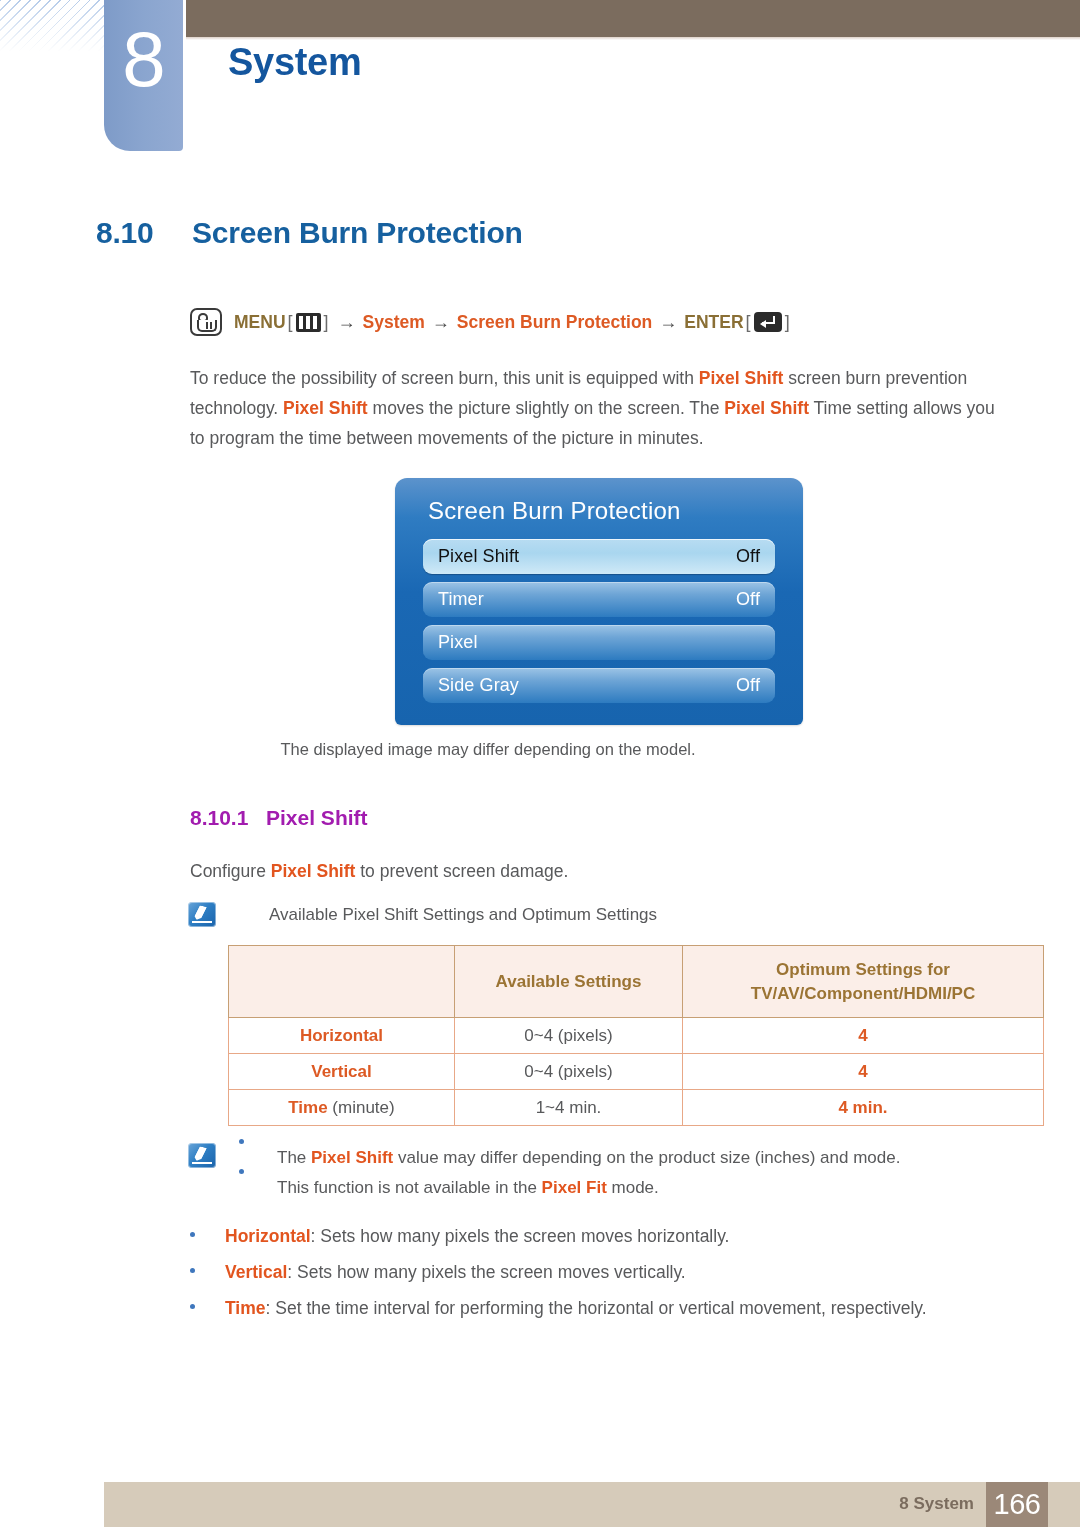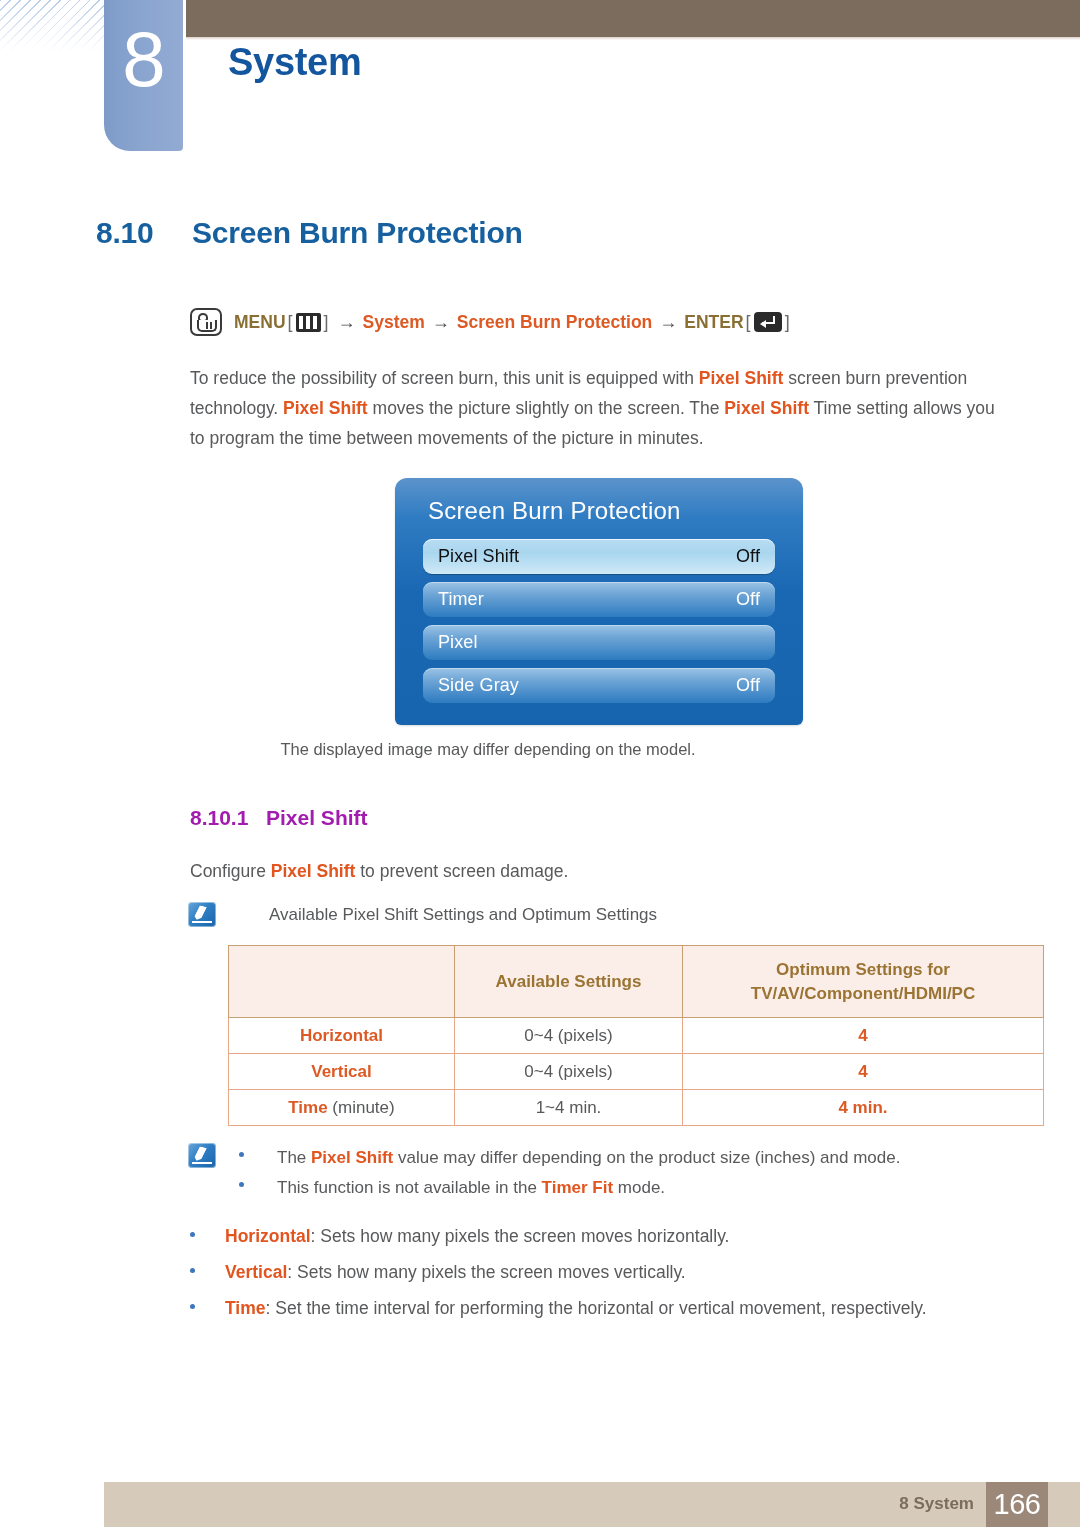--- a/index.html
+++ b/index.html
@@ -363,21 +363,21 @@
     position: absolute;
     top: 1143px;
     left: 188px;
     width: 830px;
   }
   .note-block .note-rows {
     margin-left: 41px;
   }
   .note-block .nb-item {
     display: flex;
-    align-items: center;
+    align-items: flex-start;
     font-size: 17px;
     line-height: 30px;
     color: #58595b;
   }
   .dot {
     width: 5px; height: 5px;
     border-radius: 50%;
     background: #3f77bd;
     flex: 0 0 auto;
     margin-right: 0;
@@ -567,21 +567,21 @@
       <span class="pen"></span>
       <span class="base"></span>
     </span>
   <div class="note-rows">
     <div class="nb-item">
       <span class="dot"></span>
       <span><span>The </span><span class="kw">Pixel Shift</span><span> value may differ depending on the product size (inches) and mode.</span></span>
     </div>
     <div class="nb-item">
       <span class="dot"></span>
-      <span><span>This function is not available in the </span><span class="kw">Timer Fit</span><span> mode.</span></span>
+      <span><span>This function is not available in the </span><span class="kw">Pixel Fit</span><span> mode.</span></span>
     </div>
   </div>
 </div>
 
 <div class="bullets">
   <div class="bl-item">
     <span class="dot"></span>
     <span><span class="kw">Horizontal</span><span>: Sets how many pixels the screen moves horizontally.</span></span>
   </div>
   <div class="bl-item">

